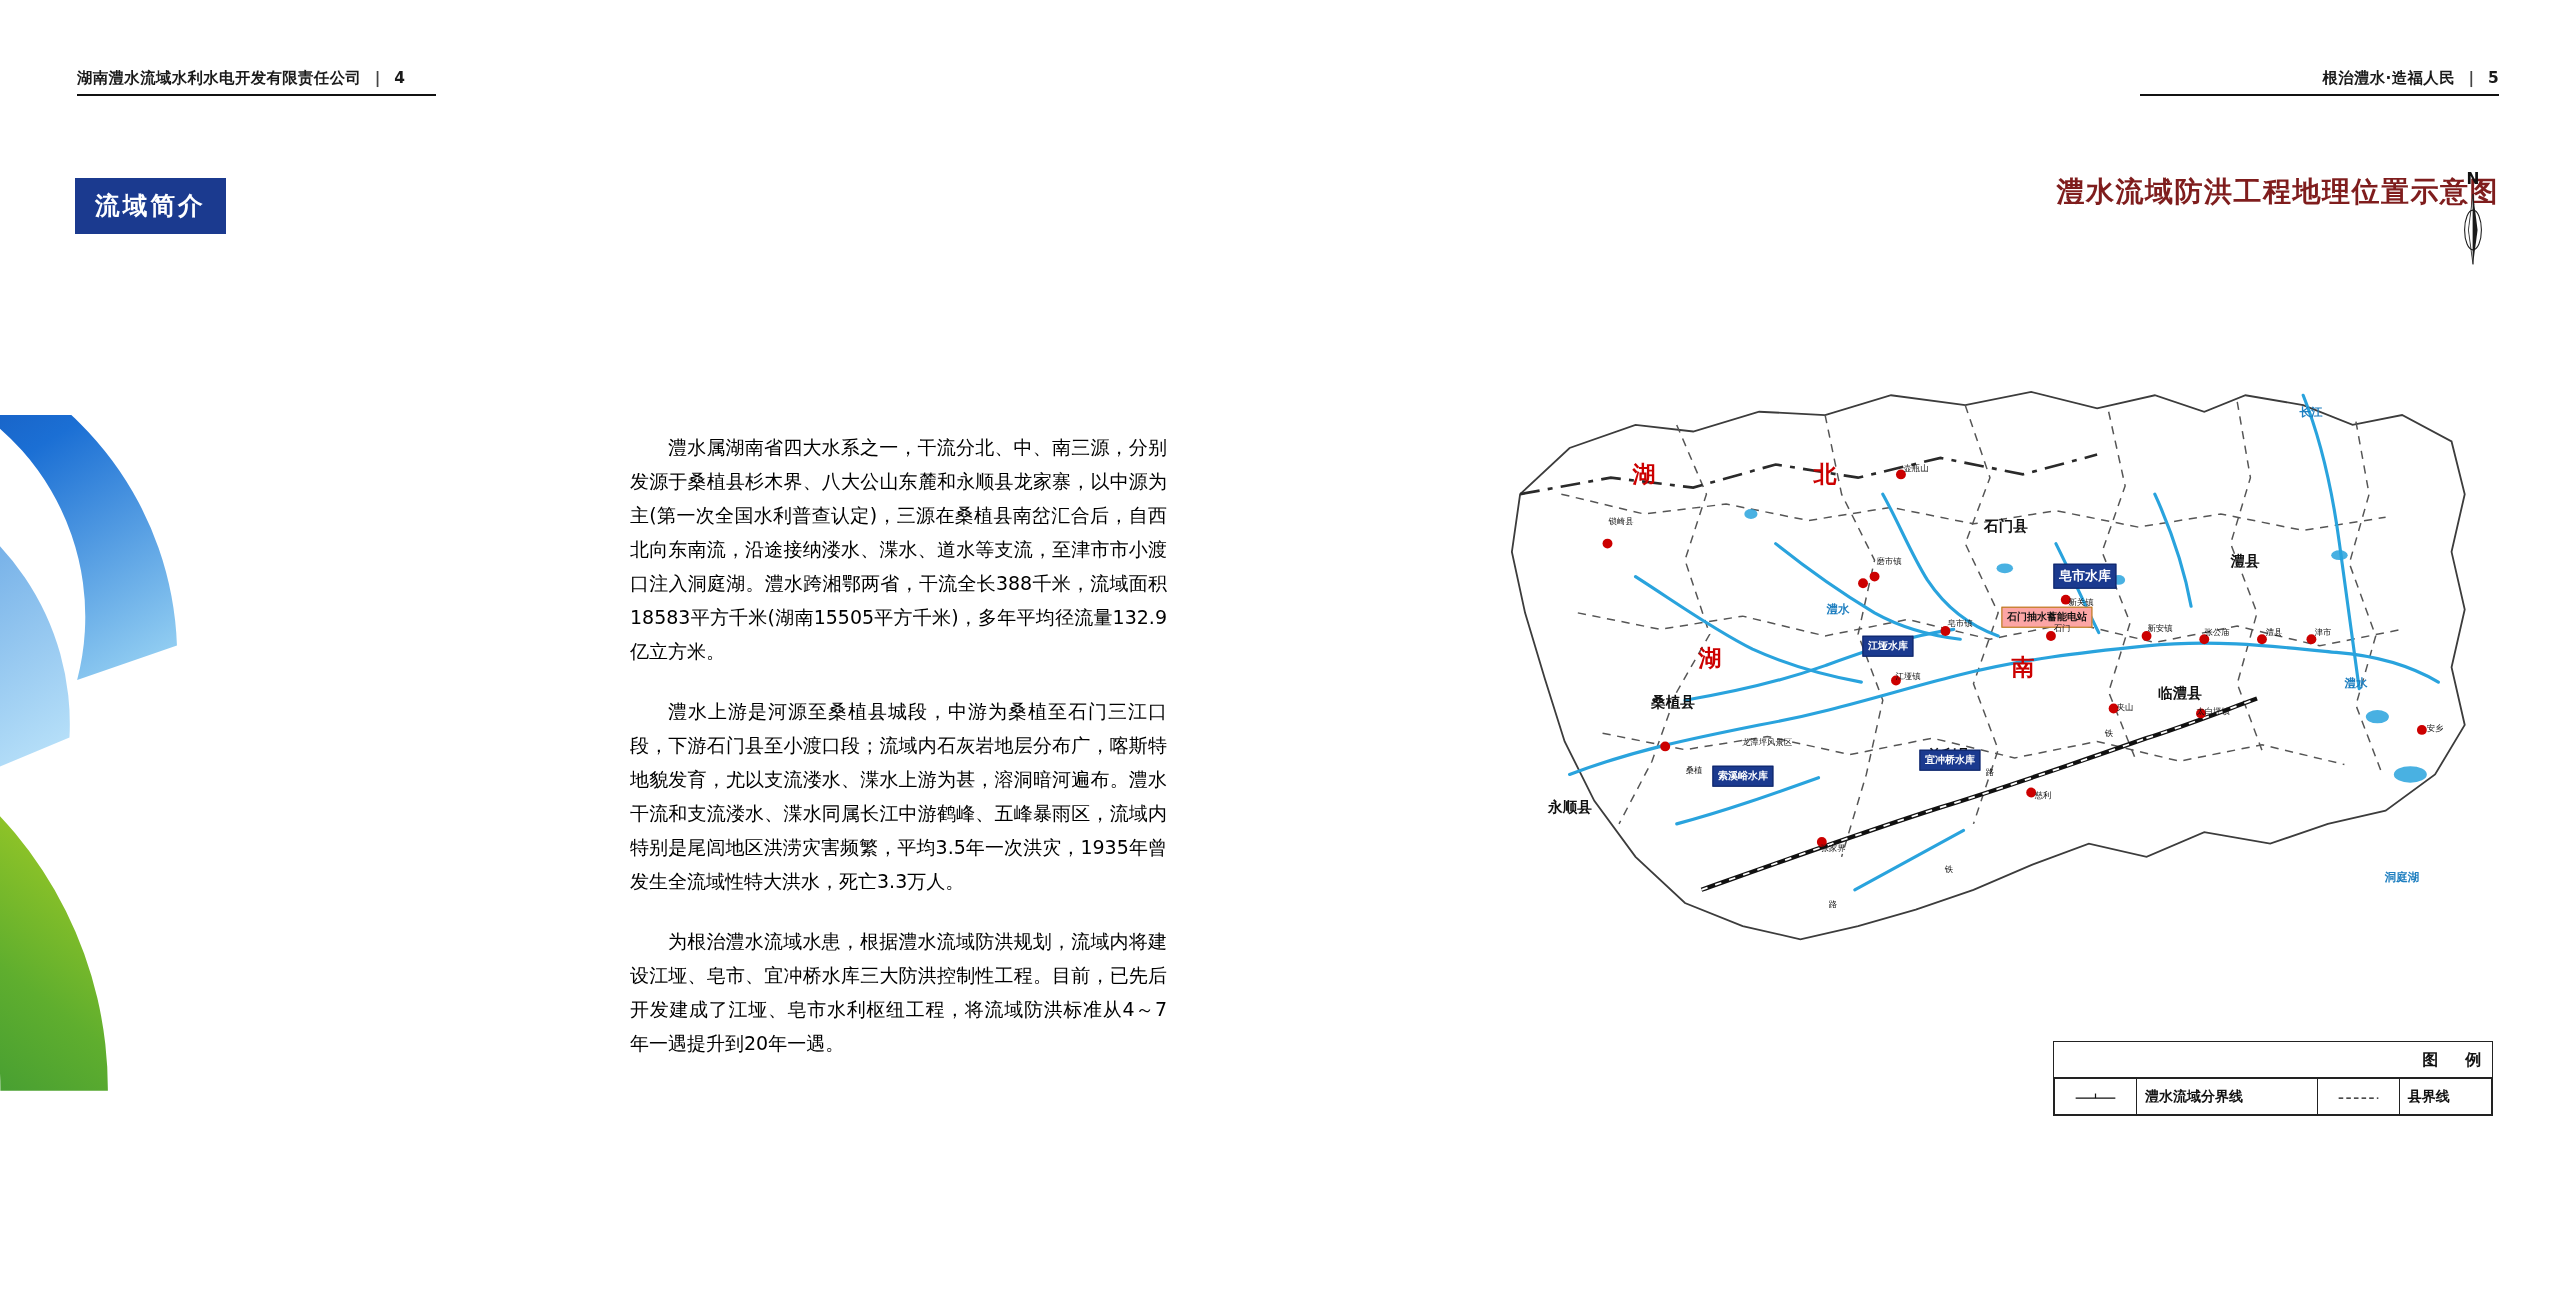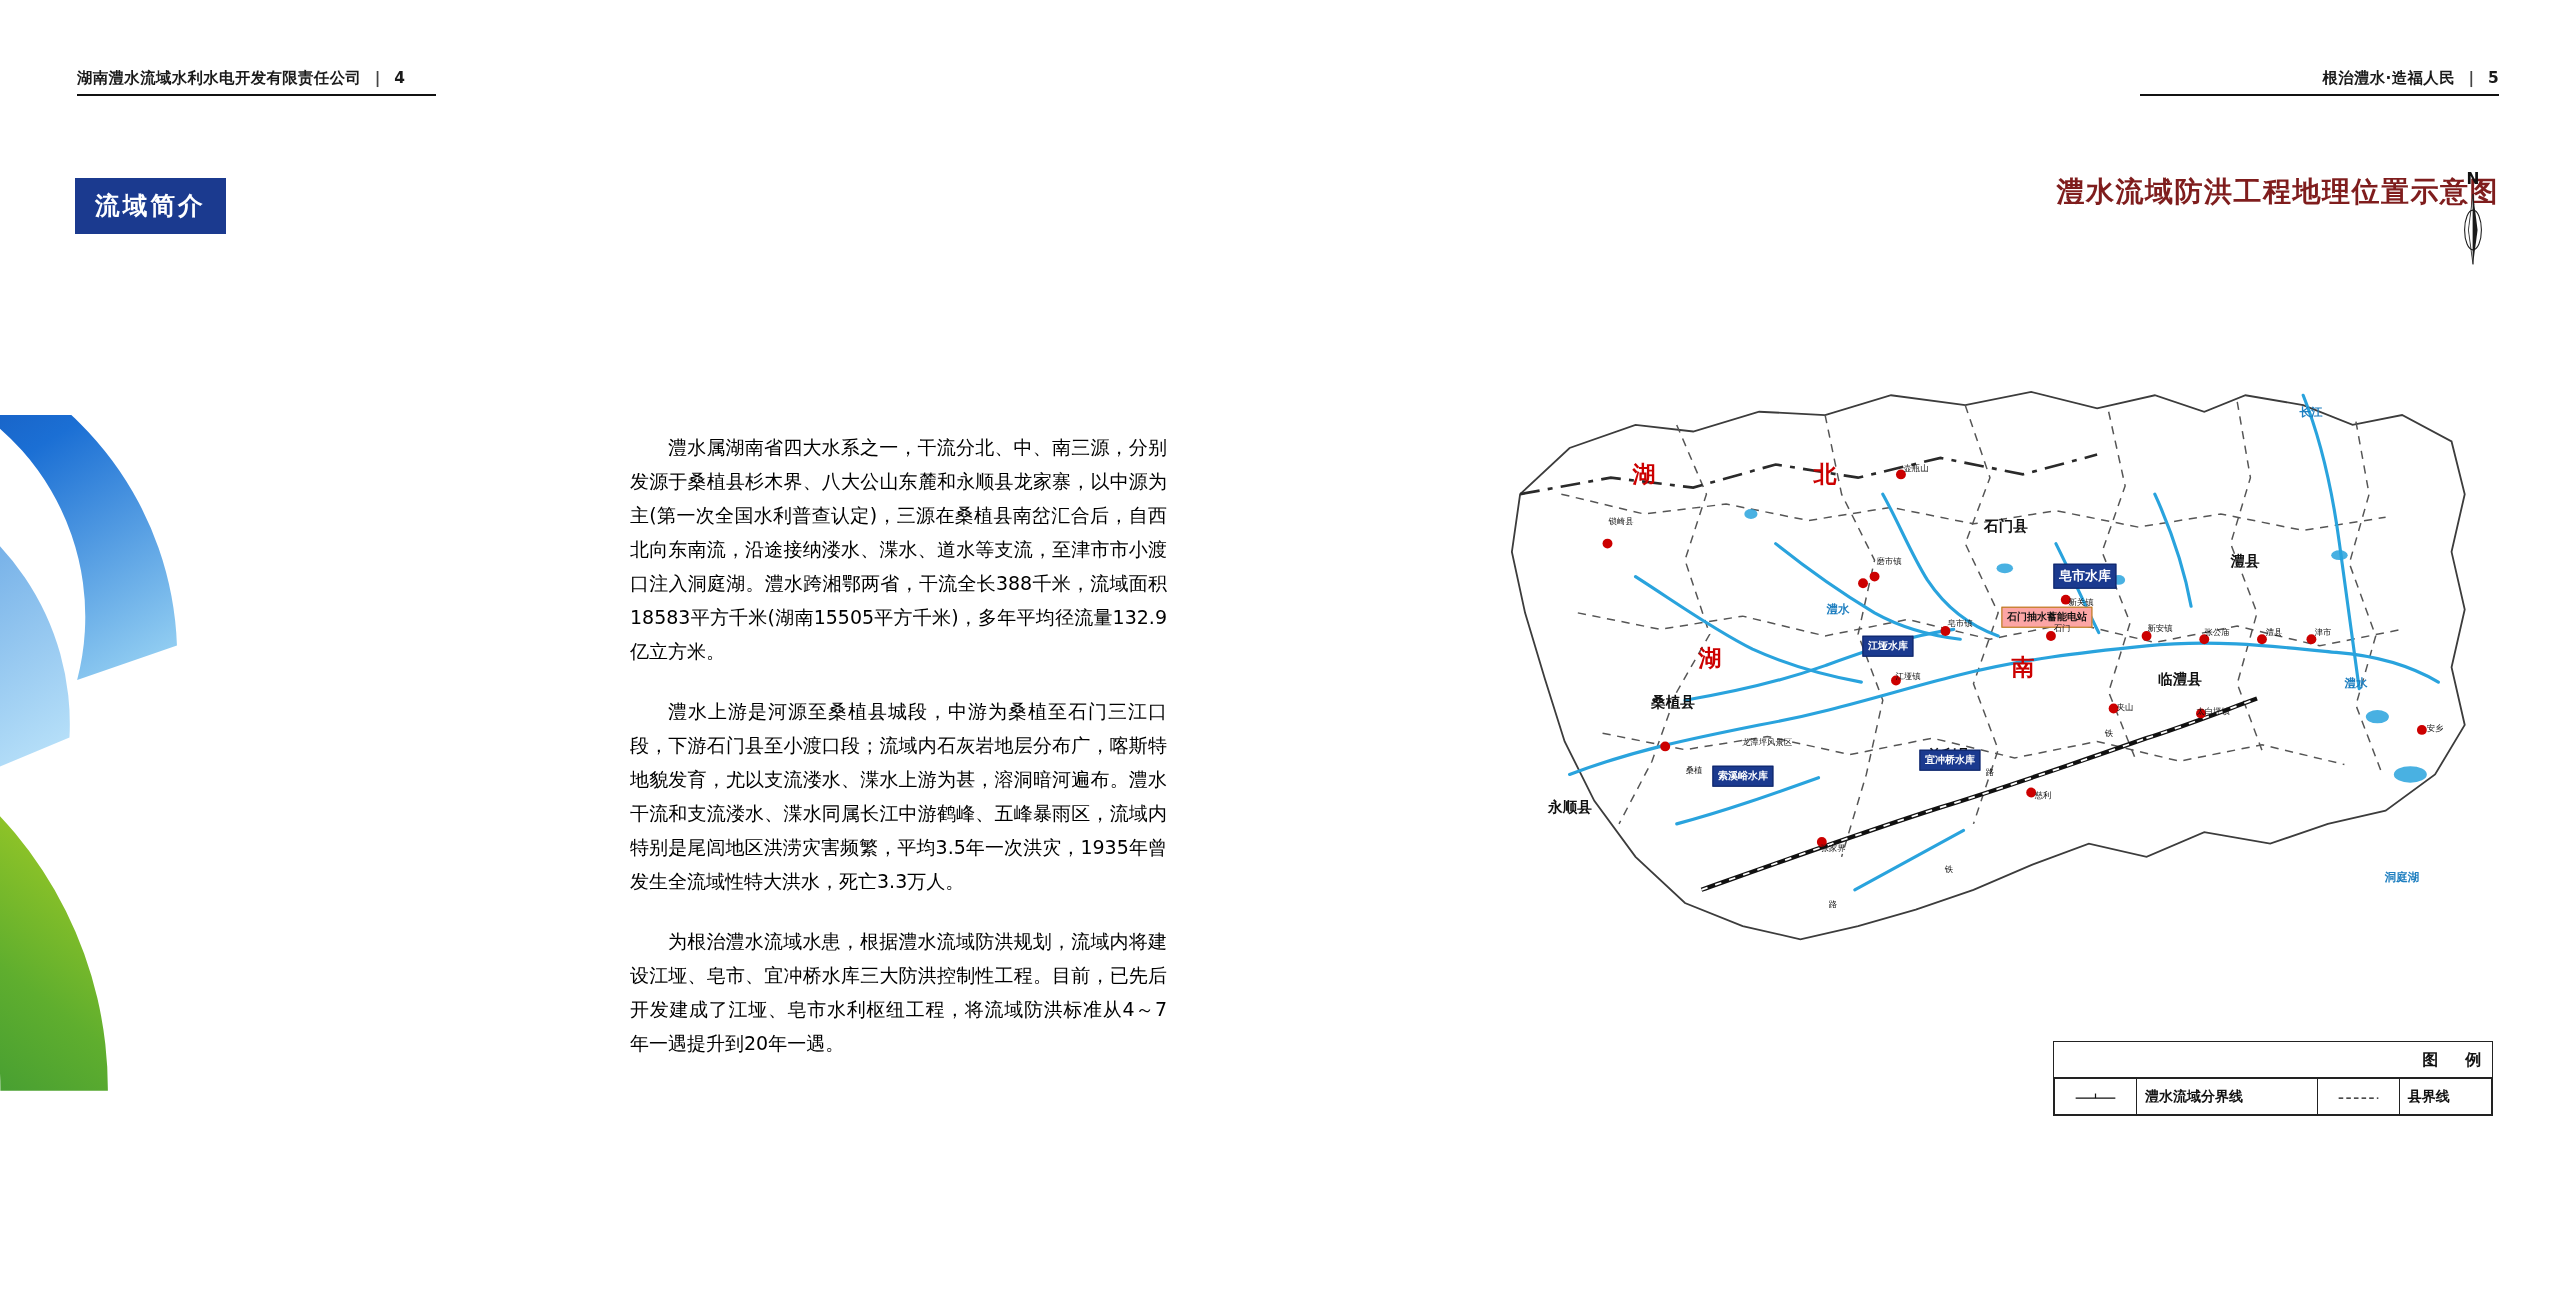--- a/index.html
+++ b/index.html
@@ -196,21 +196,21 @@
       </g>
     </svg>
 
     <div id="map-labels">
         <div class="" style="position: absolute; white-space: nowrap; transform: translate(-50%, -50%); left: 264px; top: 167px; color: rgb(204, 0, 0); font-size: 23px; font-weight: 700;">湖</div>
         <div class="" style="position: absolute; white-space: nowrap; transform: translate(-50%, -50%); left: 445px; top: 167px; color: rgb(204, 0, 0); font-size: 23px; font-weight: 700;">北</div>
         <div class="" style="position: absolute; white-space: nowrap; transform: translate(-50%, -50%); left: 330px; top: 351px; color: rgb(204, 0, 0); font-size: 23px; font-weight: 700;">湖</div>
         <div class="" style="position: absolute; white-space: nowrap; transform: translate(-50%, -50%); left: 643px; top: 360px; color: rgb(204, 0, 0); font-size: 23px; font-weight: 700;">南</div>
         <div class="" style="position: absolute; white-space: nowrap; transform: translate(-50%, -50%); left: 626px; top: 219px; color: rgb(17, 17, 17); font-size: 14.6px; font-weight: 700;">石门县</div>
         <div class="" style="position: absolute; white-space: nowrap; transform: translate(-50%, -50%); left: 865px; top: 254px; color: rgb(17, 17, 17); font-size: 14.6px; font-weight: 700;">澧县</div>
-        <div class="" style="position: absolute; white-space: nowrap; transform: translate(-50%, -50%); left: 800px; top: 372px; color: rgb(17, 17, 17); font-size: 14.6px; font-weight: 700;">临澧县</div>
+        <div class="" style="position: absolute; white-space: nowrap; transform: translate(-50%, -50%); left: 800px; top: 386px; color: rgb(17, 17, 17); font-size: 14.6px; font-weight: 700;">临澧县</div>
         <div class="" style="position: absolute; white-space: nowrap; transform: translate(-50%, -50%); left: 293px; top: 395px; color: rgb(17, 17, 17); font-size: 14.6px; font-weight: 700;">桑植县</div>
         <div class="" style="position: absolute; white-space: nowrap; transform: translate(-50%, -50%); left: 569px; top: 448px; color: rgb(17, 17, 17); font-size: 14.6px; font-weight: 700;">慈利县</div>
         <div class="" style="position: absolute; white-space: nowrap; transform: translate(-50%, -50%); left: 190px; top: 500px; color: rgb(17, 17, 17); font-size: 14.6px; font-weight: 700;">永顺县</div>
         <div class="" style="position: absolute; white-space: nowrap; transform: translate(-50%, -50%); left: 705px; top: 269px; color: rgb(255, 255, 255); background: rgb(27, 58, 143); font-size: 13px; font-weight: 700; padding: 2.3px 4.6px; border: 0.8px solid rgb(13, 36, 101);">皂市水库</div>
         <div class="" style="position: absolute; white-space: nowrap; transform: translate(-50%, -50%); left: 508px; top: 339px; color: rgb(255, 255, 255); background: rgb(27, 58, 143); font-size: 10px; font-weight: 700; padding: 2.3px 4.6px; border: 0.8px solid rgb(13, 36, 101);">江垭水库</div>
         <div class="" style="position: absolute; white-space: nowrap; transform: translate(-50%, -50%); left: 570px; top: 453px; color: rgb(255, 255, 255); background: rgb(27, 58, 143); font-size: 10px; font-weight: 700; padding: 2.3px 4.6px; border: 0.8px solid rgb(13, 36, 101);">宜冲桥水库</div>
         <div class="" style="position: absolute; white-space: nowrap; transform: translate(-50%, -50%); left: 363px; top: 469px; color: rgb(255, 255, 255); background: rgb(27, 58, 143); font-size: 10px; font-weight: 700; padding: 2.3px 4.6px; border: 0.8px solid rgb(13, 36, 101);">索溪峪水库</div>
         <div class="" style="position: absolute; white-space: nowrap; transform: translate(-50%, -50%); left: 643px; top: 310px; color: rgb(17, 17, 17); background: #fca5a5; font-size: 10px; font-weight: 700; padding: 2.3px 4.6px; border: 0.8px solid rgb(179, 120, 10); margin-left: 24px;">石门抽水蓄能电站</div>
         <div class="" style="position: absolute; white-space: nowrap; transform: translate(-50%, -50%); left: 536px; top: 161px; color: rgb(17, 17, 17); font-size: 8.4px;">壶瓶山</div>
         <div class="" style="position: absolute; white-space: nowrap; transform: translate(-50%, -50%); left: 241px; top: 214px; color: rgb(17, 17, 17); font-size: 8.4px;">锁崎县</div>

